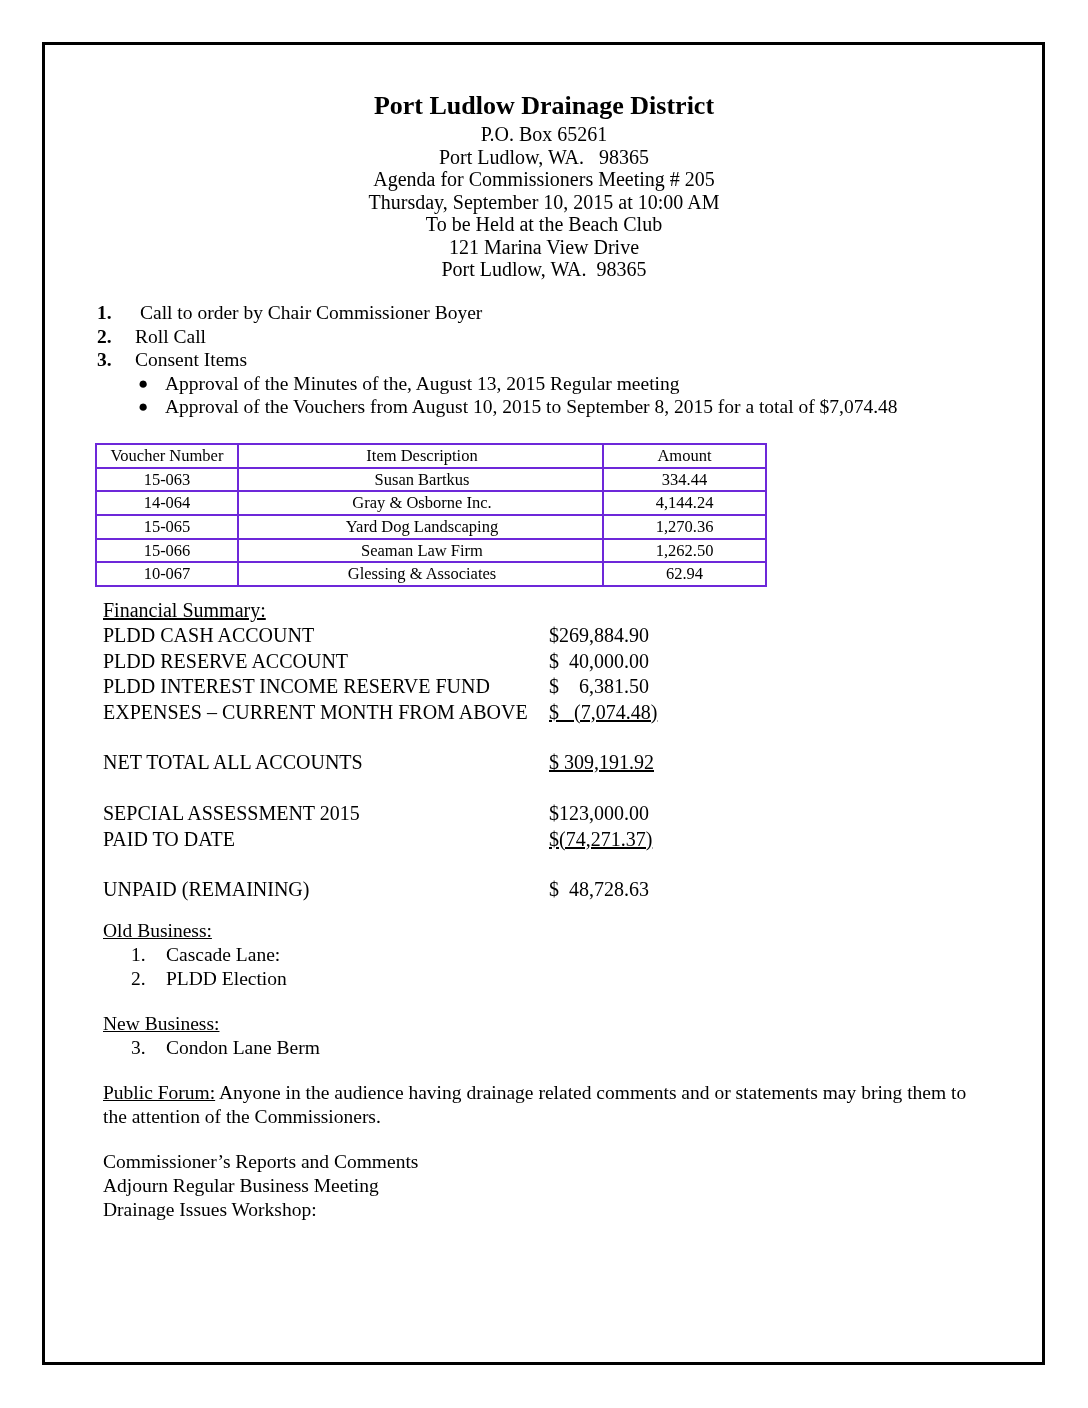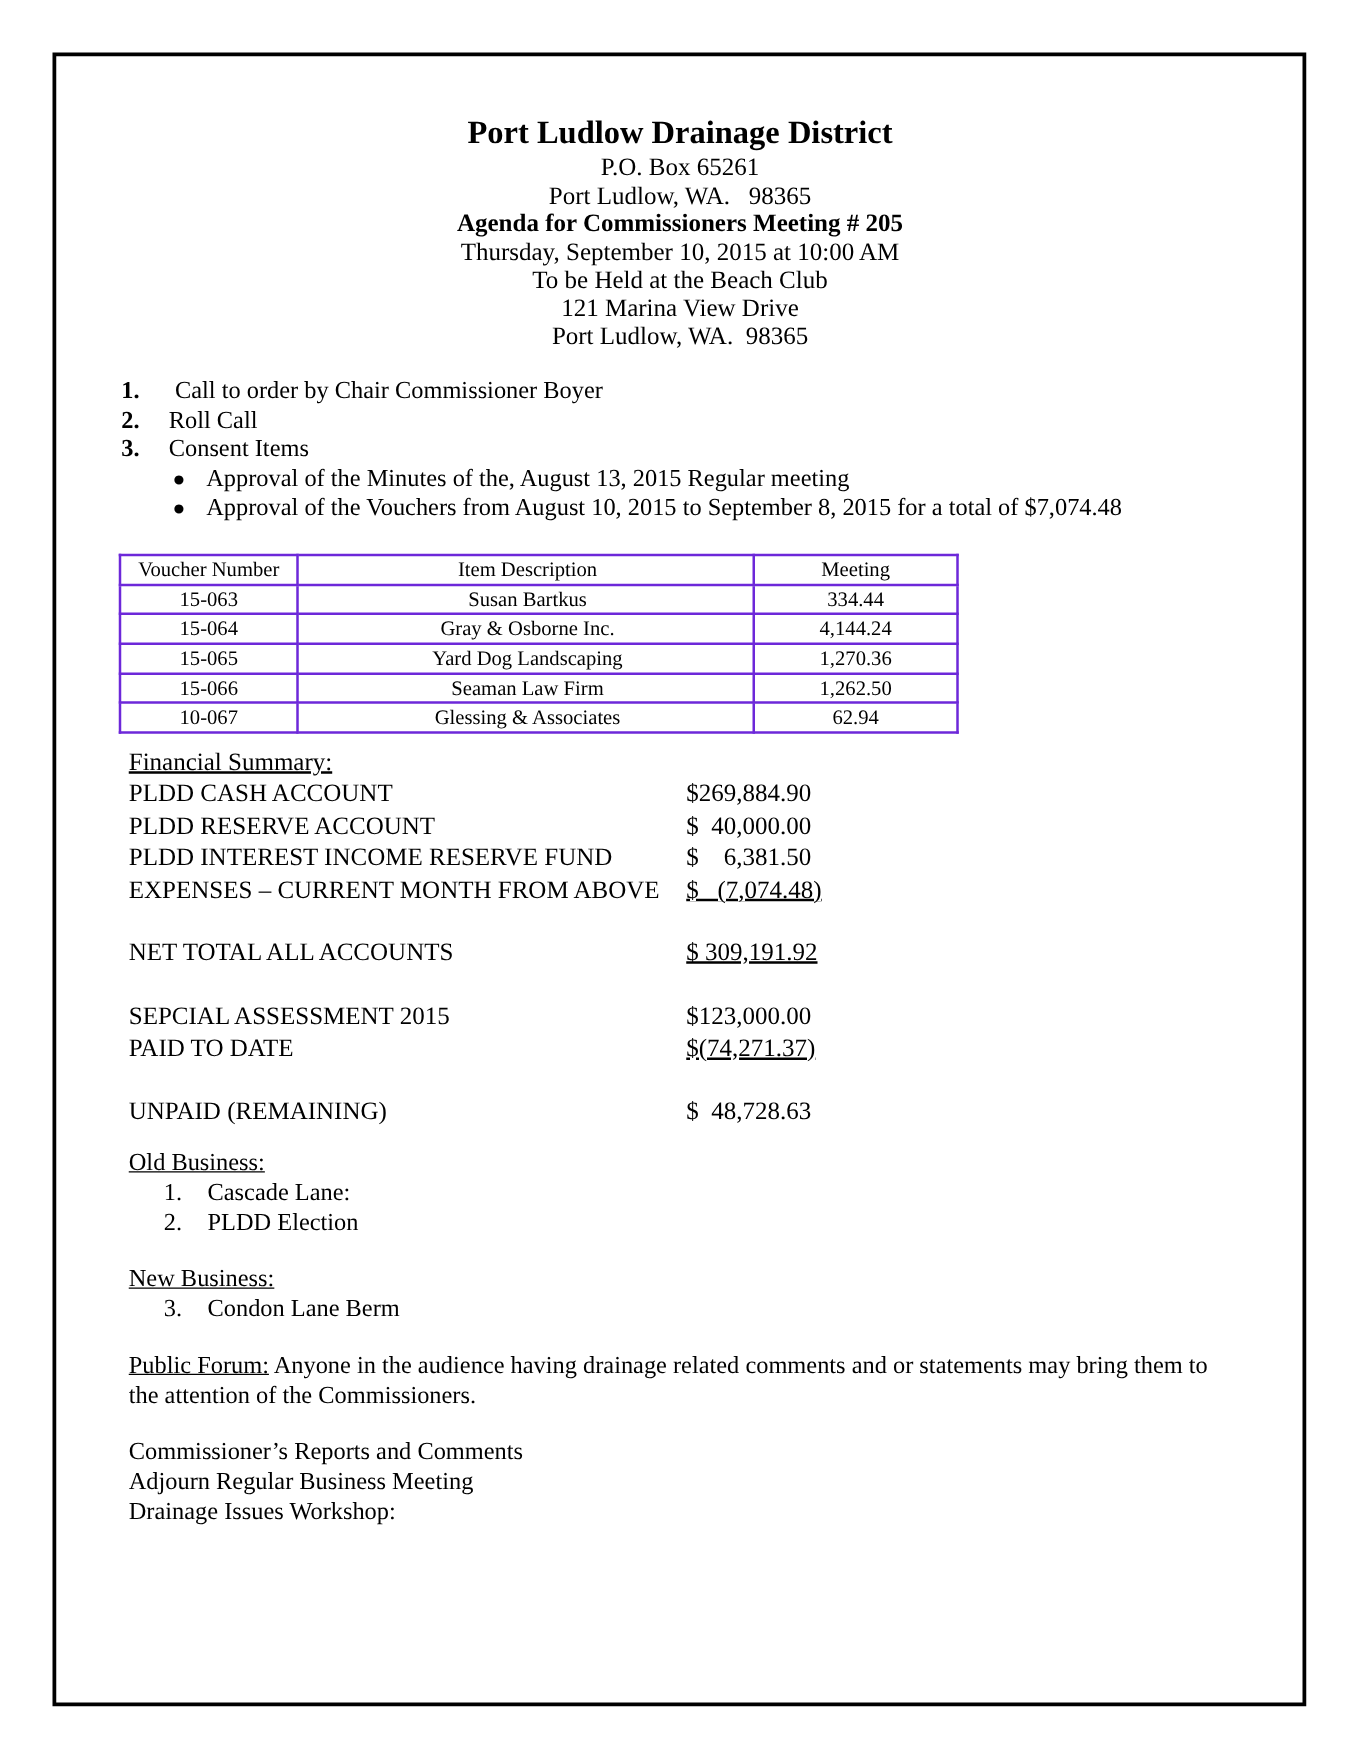--- a/index.html
+++ b/index.html
@@ -31,21 +31,21 @@
     font-weight: bold;
     line-height: 28px;
     margin-bottom: 3px;
     letter-spacing: 0px;
   }
   .hline {
     font-size: 20px;
     line-height: 22.5px;
     white-space: pre;
   }
-  .hline.bold { font-weight: bold; }
+  .hline.bold { font-weight: normal; }
 
   
   .agenda {
     position: absolute;
     left: 97px; top: 301px;
     font-size: 19.5px;
   }
   .agenda-item {
     display: flex;
     line-height: 23.5px;
@@ -185,29 +185,29 @@
       <span class="b-dot">●</span>
       <span>Approval of the Vouchers from August 10, 2015 to September 8, 2015 for a total of $7,074.48</span>
     </div>
   </div>
 
   <table class="voucher-table">
     <tbody>
       <tr>
         <td class="c-voucher">Voucher Number</td>
         <td class="c-desc">Item Description</td>
-        <td class="c-amount">Meeting</td>
+        <td class="c-amount">Amount</td>
       </tr>
       <tr>
         <td class="c-voucher">15-063</td>
         <td class="c-desc">Susan Bartkus</td>
         <td class="c-amount">334.44</td>
       </tr>
       <tr>
-        <td class="c-voucher">15-064</td>
+        <td class="c-voucher">14-064</td>
         <td class="c-desc">Gray &amp; Osborne Inc.</td>
         <td class="c-amount">4,144.24</td>
       </tr>
       <tr>
         <td class="c-voucher">15-065</td>
         <td class="c-desc">Yard Dog Landscaping</td>
         <td class="c-amount">1,270.36</td>
       </tr>
       <tr>
         <td class="c-voucher">15-066</td>

